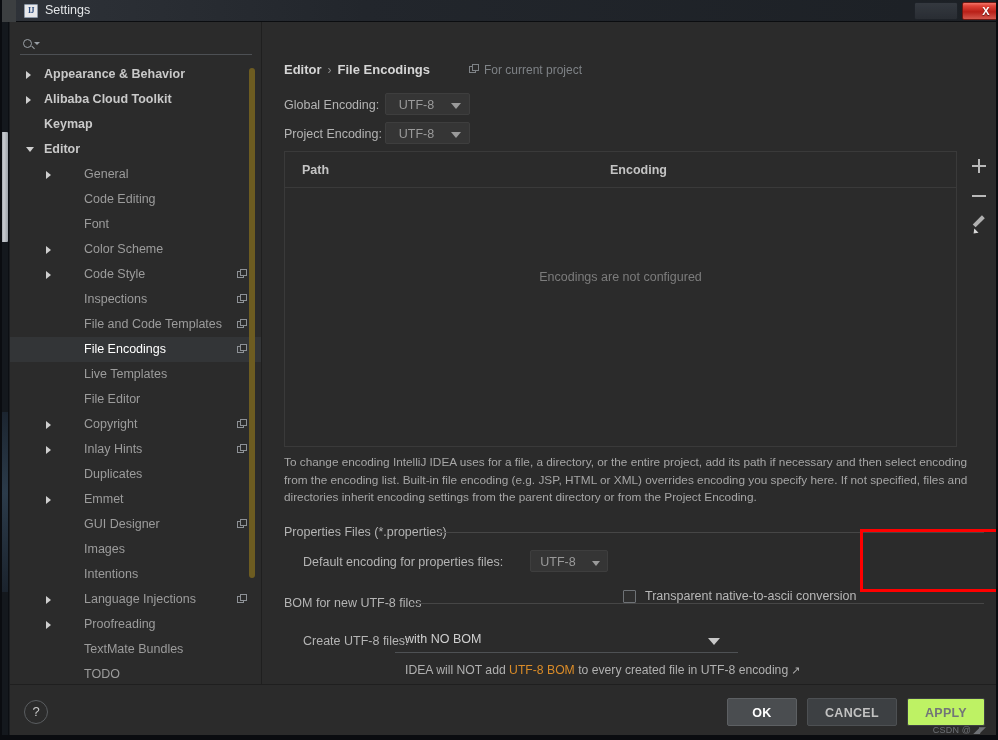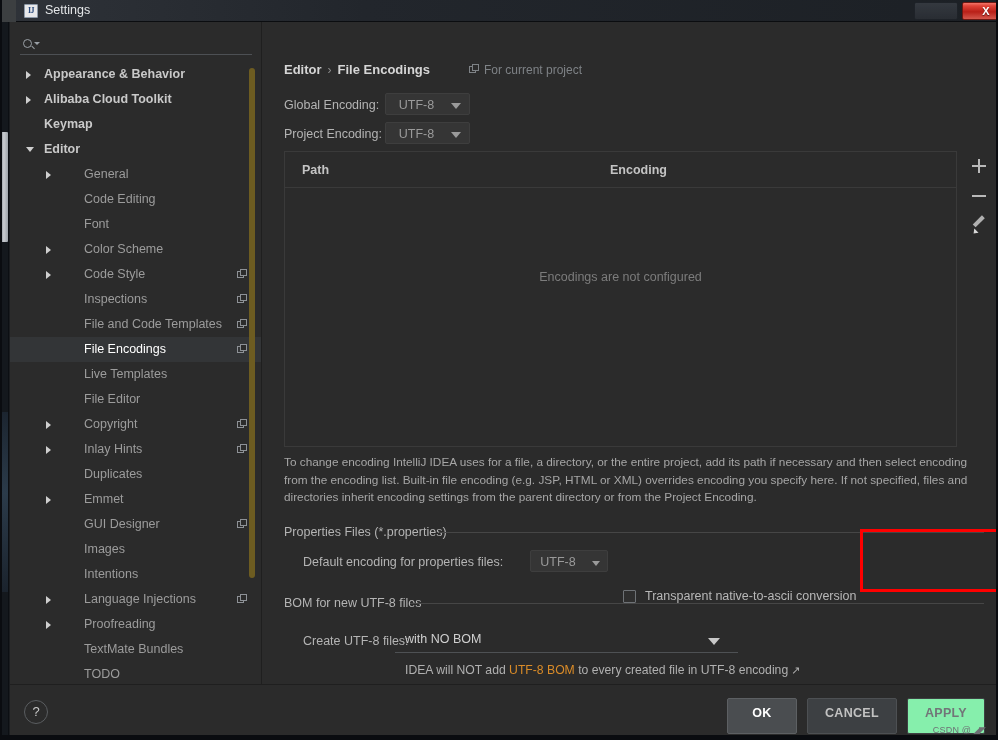--- a/index.html
+++ b/index.html
@@ -500,21 +500,21 @@
     color: #c9c9c9;
     font-size: 13px;
     text-align: center;
     line-height: 22px;
     cursor: pointer;
     font-family: "Liberation Sans", sans-serif;
   }
   .dlg-btn {
     position: absolute;
     top: 13px;
-    height: 36px;
+    height: 28px;
     border-radius: 2px;
     font-size: 12.5px;
     font-weight: bold;
     text-align: center;
     line-height: 28px;
     cursor: pointer;
     letter-spacing: .3px;
   }
   #ok-btn {
     left: 717px; width: 70px;
@@ -523,21 +523,21 @@
     color: #ffffff;
   }
   #cancel-btn {
     left: 797px; width: 90px;
     background: #3d4043;
     border: 1px solid #4d5053;
     color: #c2c2c2;
   }
   #apply-btn {
     left: 897px; width: 78px;
-    background: #86efac;
+    background: #bef264;
     border: 1px solid #3e4143;
     color: #727578;
   }
   #watermark {
     position: absolute;
     right: 12px; bottom: 3px;
     font-size: 9px;
     color: #6e7175;
     letter-spacing: .2px;
     font-family: "Liberation Sans", sans-serif;

